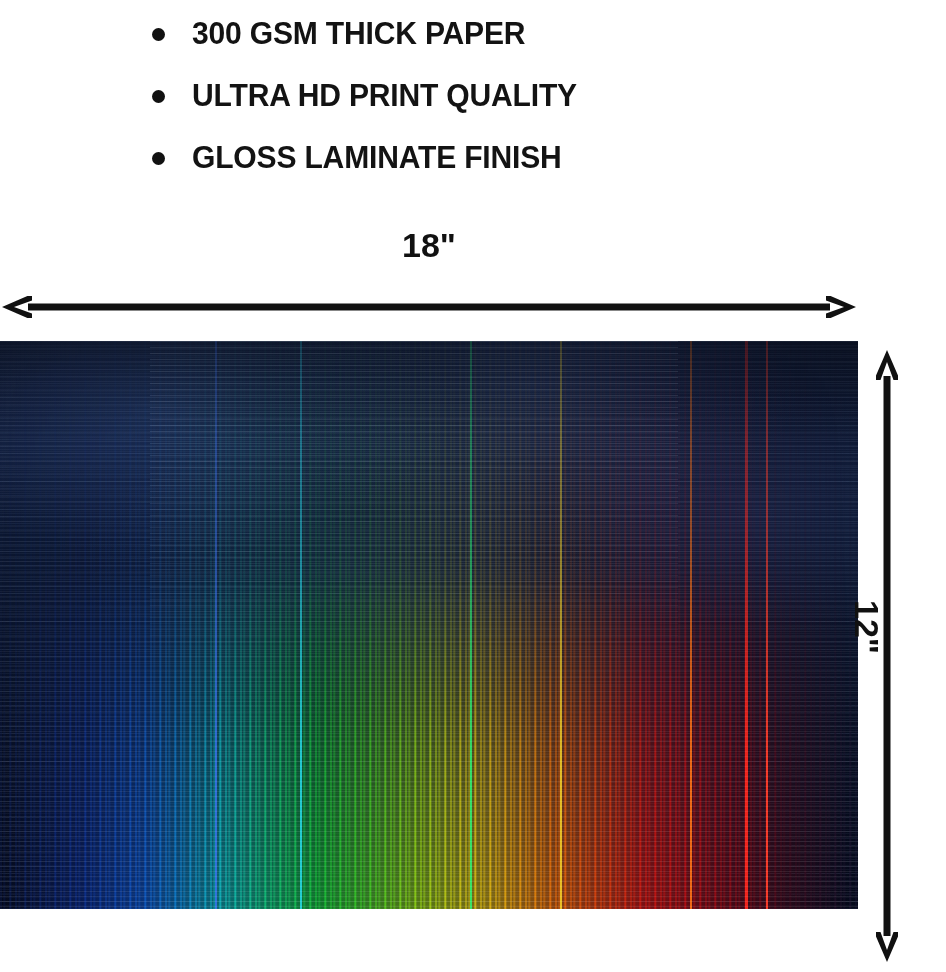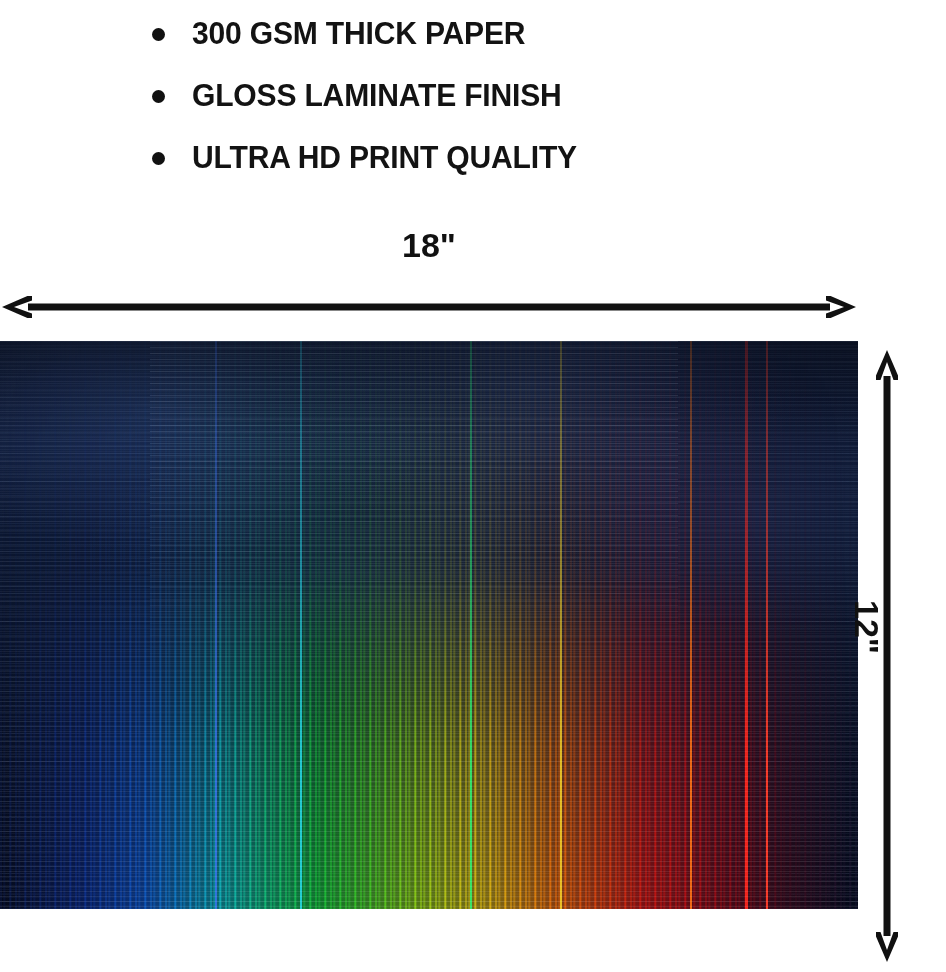--- a/index.html
+++ b/index.html
@@ -208,26 +208,26 @@
 
   <div class="features">
 
     <div class="feature-row">
       <span class="bullet"></span>
       <span class="feature-text">300 GSM THICK PAPER</span>
     </div>
 
     <div class="feature-row">
       <span class="bullet"></span>
-      <span class="feature-text">GLOSS LAMINATE FINISH</span>
+      <span class="feature-text">ULTRA HD PRINT QUALITY</span>
     </div>
 
     <div class="feature-row">
       <span class="bullet"></span>
-      <span class="feature-text">ULTRA HD PRINT QUALITY</span>
+      <span class="feature-text">GLOSS LAMINATE FINISH</span>
     </div>
 
   </div>
 
   <div class="dim-width-label">18"</div>
 
   <div class="arrow-h">
     <svg width="854" height="22" viewBox="0 0 854 22" xmlns="http://www.w3.org/2000/svg">
       <rect x="26" y="7.5" width="802" height="7" fill="#111111"></rect>
       <path d="M0 11 L30 -2 L30 4.5 L12 11 L30 17.5 L30 24 Z" fill="#111111"></path>

